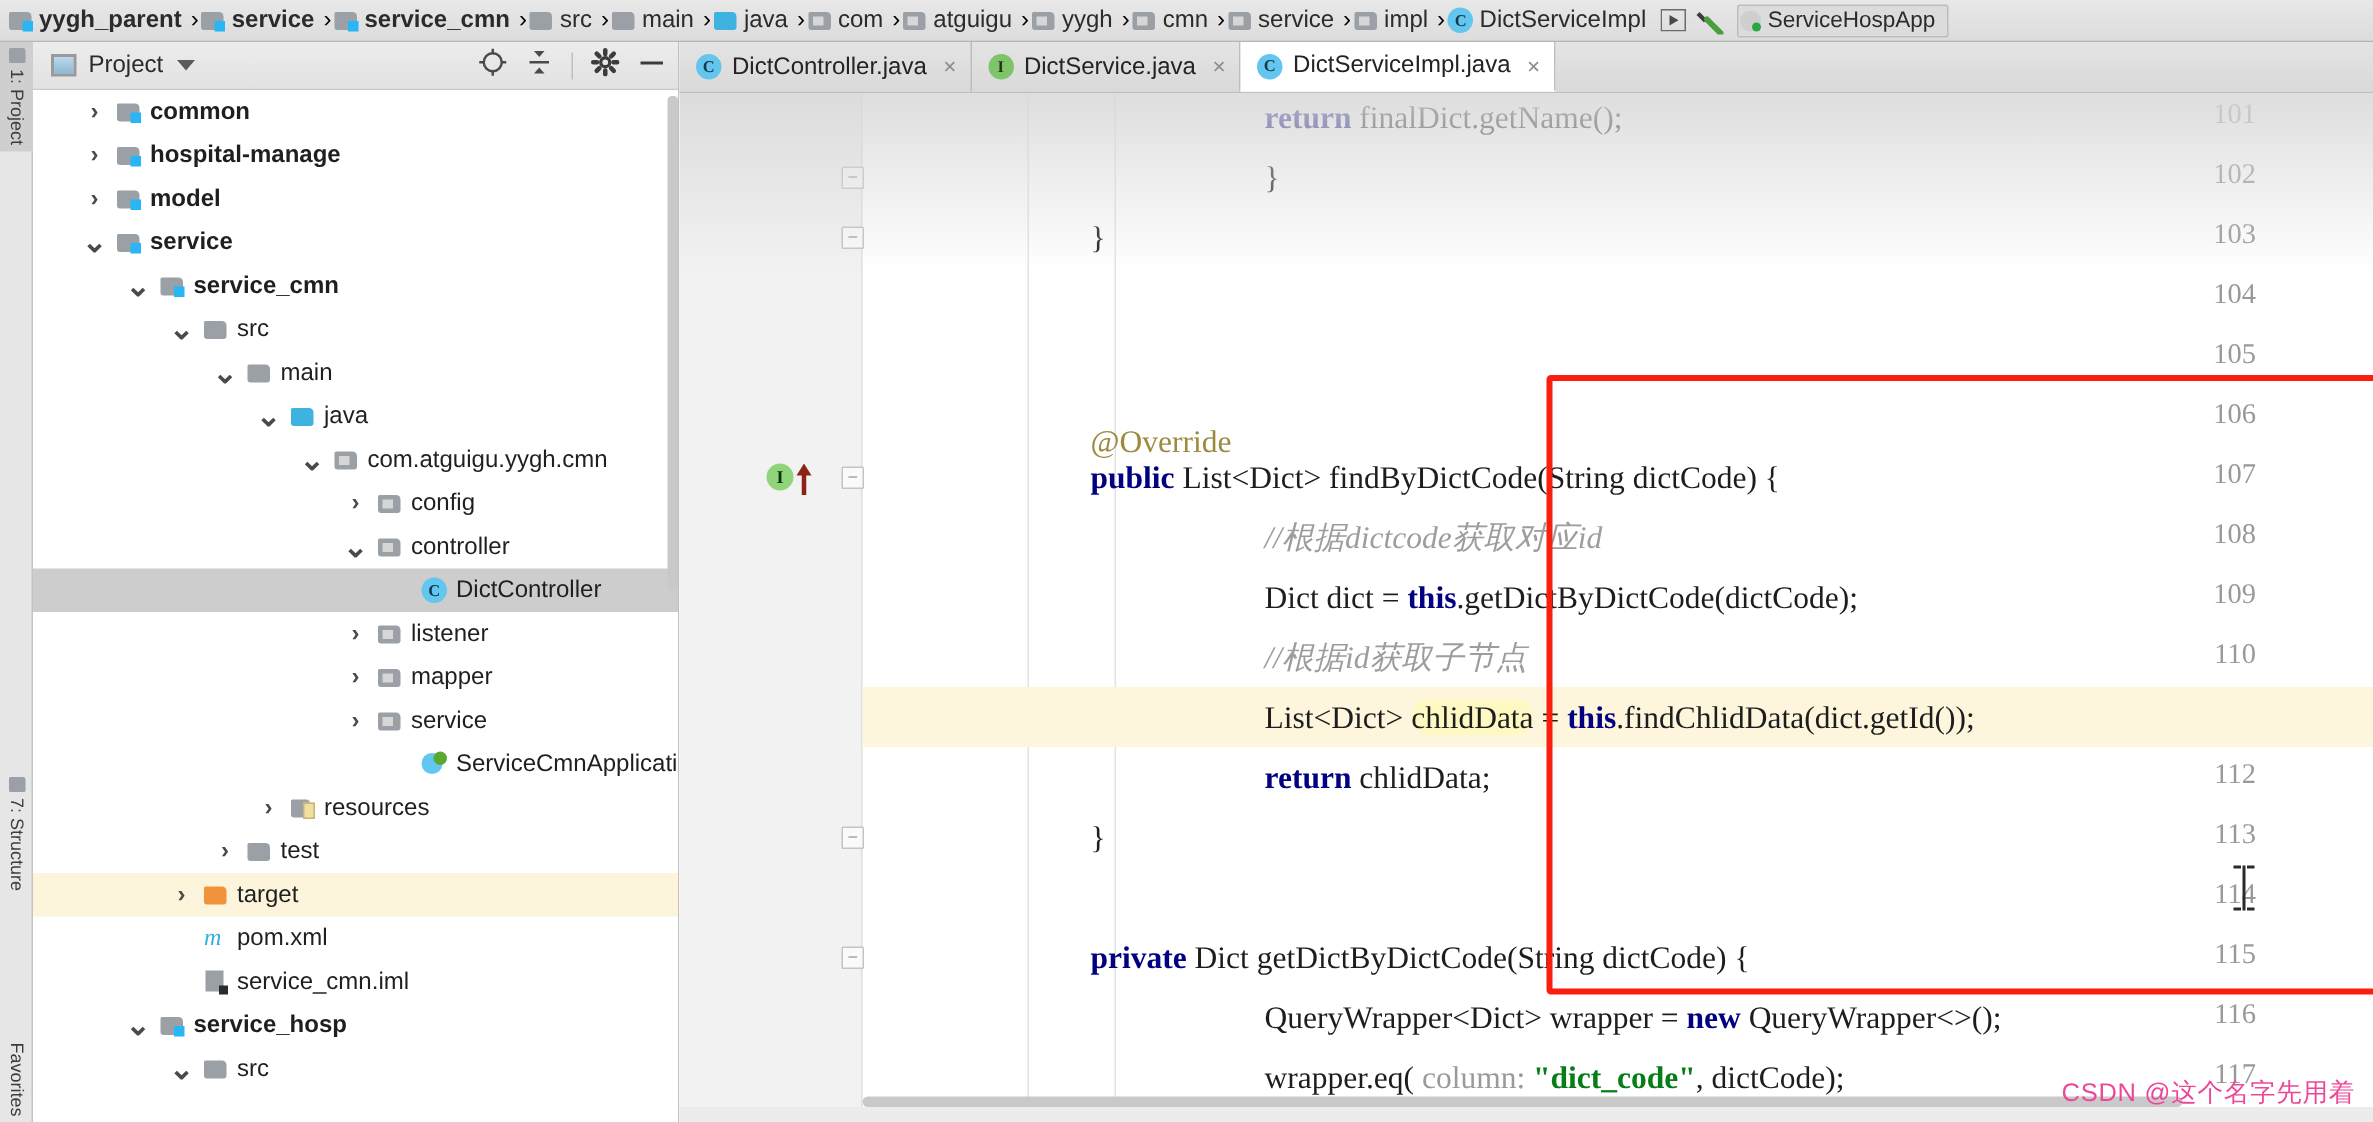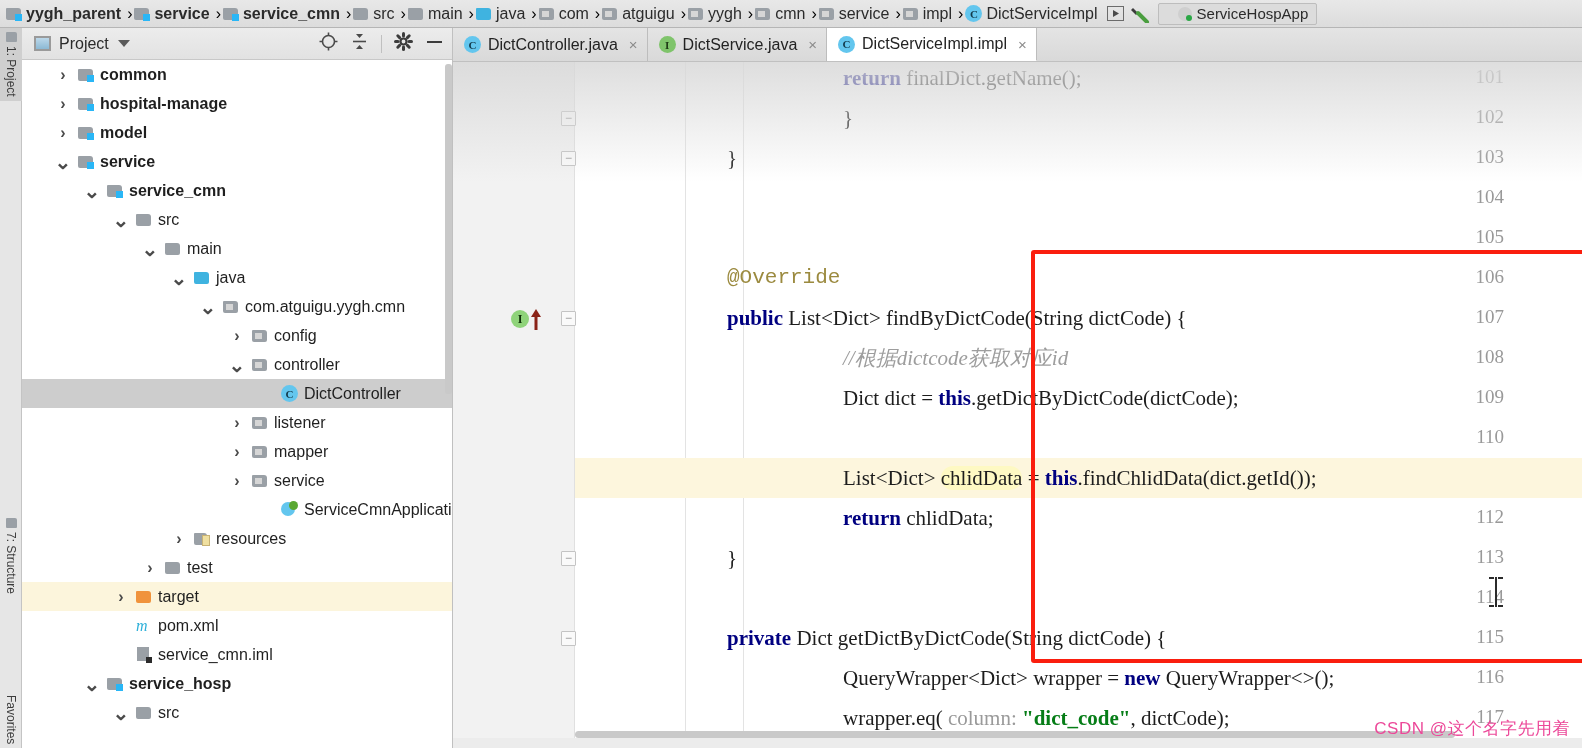--- a/index.html
+++ b/index.html
@@ -58,21 +58,21 @@
   .ic-iface {
     width: 17px; height: 17px; flex: none; border-radius: 50%;
     background: #7fc46b; color: #1f3a16; font-size: 11px; font-weight: bold;
     display: flex; align-items: center; justify-content: center;
     font-family: "Liberation Serif", serif;
   }
   .tb-icon { width: 24px; height: 22px; display:flex; align-items:center; justify-content:center; flex:none; }
   .runcfg {
     height: 22px; display:flex; align-items:center; gap:5px;
     background:#dcdcdc; border:1px solid #bdbdbd; border-radius:2px;
-    padding: 0 8px 0 19px; margin-left: 6px; font-size: 15px; color:#2b2b2b;
+    padding: 0 8px 0 1px; margin-left: 6px; font-size: 15px; color:#2b2b2b;
   }
   .springicon { position:relative; width:14px; height:14px; flex:none; }
   .springicon::before{content:"";position:absolute;inset:0;border-radius:50%;background:#cfcfcf;}
   .springicon::after{content:"";position:absolute;right:0;bottom:0;width:6px;height:6px;border-radius:50%;background:#2aa745;}
 
   
   .leftstrip {
     position: absolute; left: 0; top: 28px; width: 22px; height: 720px;
     background: #e6e6e6; border-right: 1px solid #c4c4c4;
   }
@@ -500,21 +500,21 @@
           <span>DictController.java</span>
           <span class="close">×</span>
         </div>
         <div class="etab">
           <span class="ic-iface">I</span>
           <span>DictService.java</span>
           <span class="close">×</span>
         </div>
         <div class="etab active">
           <span class="ic-class">C</span>
-          <span>DictServiceImpl.impl</span>
+          <span>DictServiceImpl.java</span>
           <span class="close">×</span>
         </div>
       </div>
 
     <div class="codearea">
       <div class="gutter"></div>
       <div id="gutter-content">
           <div class="lnum" style="top: 4px;">101</div>
           <div class="lnum" style="top: 44px;">102</div>
           <div class="foldmark" style="top: 49px;">−</div>
@@ -545,24 +545,25 @@
 
       <div class="vline" style="left:232px;"></div>
       <div class="vline" style="left:290px;"></div>
 
       <div class="codelines" id="codelines">
           <div class="linehl" style="top: 396px;"></div>
           <div class="cl" style="top: -4px; padding-left: 268px;"><span class="kw">return </span><span>finalDict.getName();</span></div>
           <div class="cl" style="top: 36px; padding-left: 268px;"><span>}</span></div>
           <div class="cl" style="top: 76px; padding-left: 152px;"><span>}</span></div>
           <div class="cl" style="top: 116px; padding-left: 36px;"></div>
-          <div class="cl" style="top: 196px; padding-left: 152px; font-family: Liberation Mono, monospace;"><span class="ann">@Override</span></div>
+          <div class="cl" style="top: 212px; padding-left: 152px;"><span class="ann">@Override</span></div>
           <div class="cl" style="top: 236px; padding-left: 152px;"><span class="kw">public </span><span>List&lt;Dict&gt; findByDictCode(String dictCode) {</span></div>
           <div class="cl" style="top: 276px; padding-left: 268px;"><span class="cmt">//根据dictcode获取对应id</span></div>
           <div class="cl" style="top: 316px; padding-left: 268px;"><span>Dict dict = </span><span class="kw">this</span><span>.getDictByDictCode(dictCode);</span></div>
+          <div class="cl" style="top: 356px; padding-left: 268px;"><span class="cmt">//根据id获取子节点</span></div>
           <div class="cl" style="top: 396px; padding-left: 268px;"><span>List&lt;Dict&gt; </span><span class="hlword">chlidData</span><span> = </span><span class="kw">this</span><span>.findChlidData(dict.getId());</span></div>
           <div class="cl" style="top: 436px; padding-left: 268px;"><span class="kw">return </span><span>chlidData;</span></div>
           <div class="cl" style="top: 476px; padding-left: 152px;"><span>}</span></div>
           <div class="cl" style="top: 516px; padding-left: 36px;"></div>
           <div class="cl" style="top: 596px; padding-left: 268px;"><span>QueryWrapper&lt;Dict&gt; wrapper = </span><span class="kw">new </span><span>QueryWrapper&lt;&gt;();</span></div>
           <div class="cl" style="top: 556px; padding-left: 152px;"><span class="kw">private </span><span>Dict getDictByDictCode(String dictCode) {</span></div>
           <div class="cl" style="top: 636px; padding-left: 268px;"><span>wrapper.eq(</span><span class="param"> column: </span><span class="str">"dict_code"</span><span>, dictCode);</span></div>
         </div>
 
       <div class="grad-top"></div>

